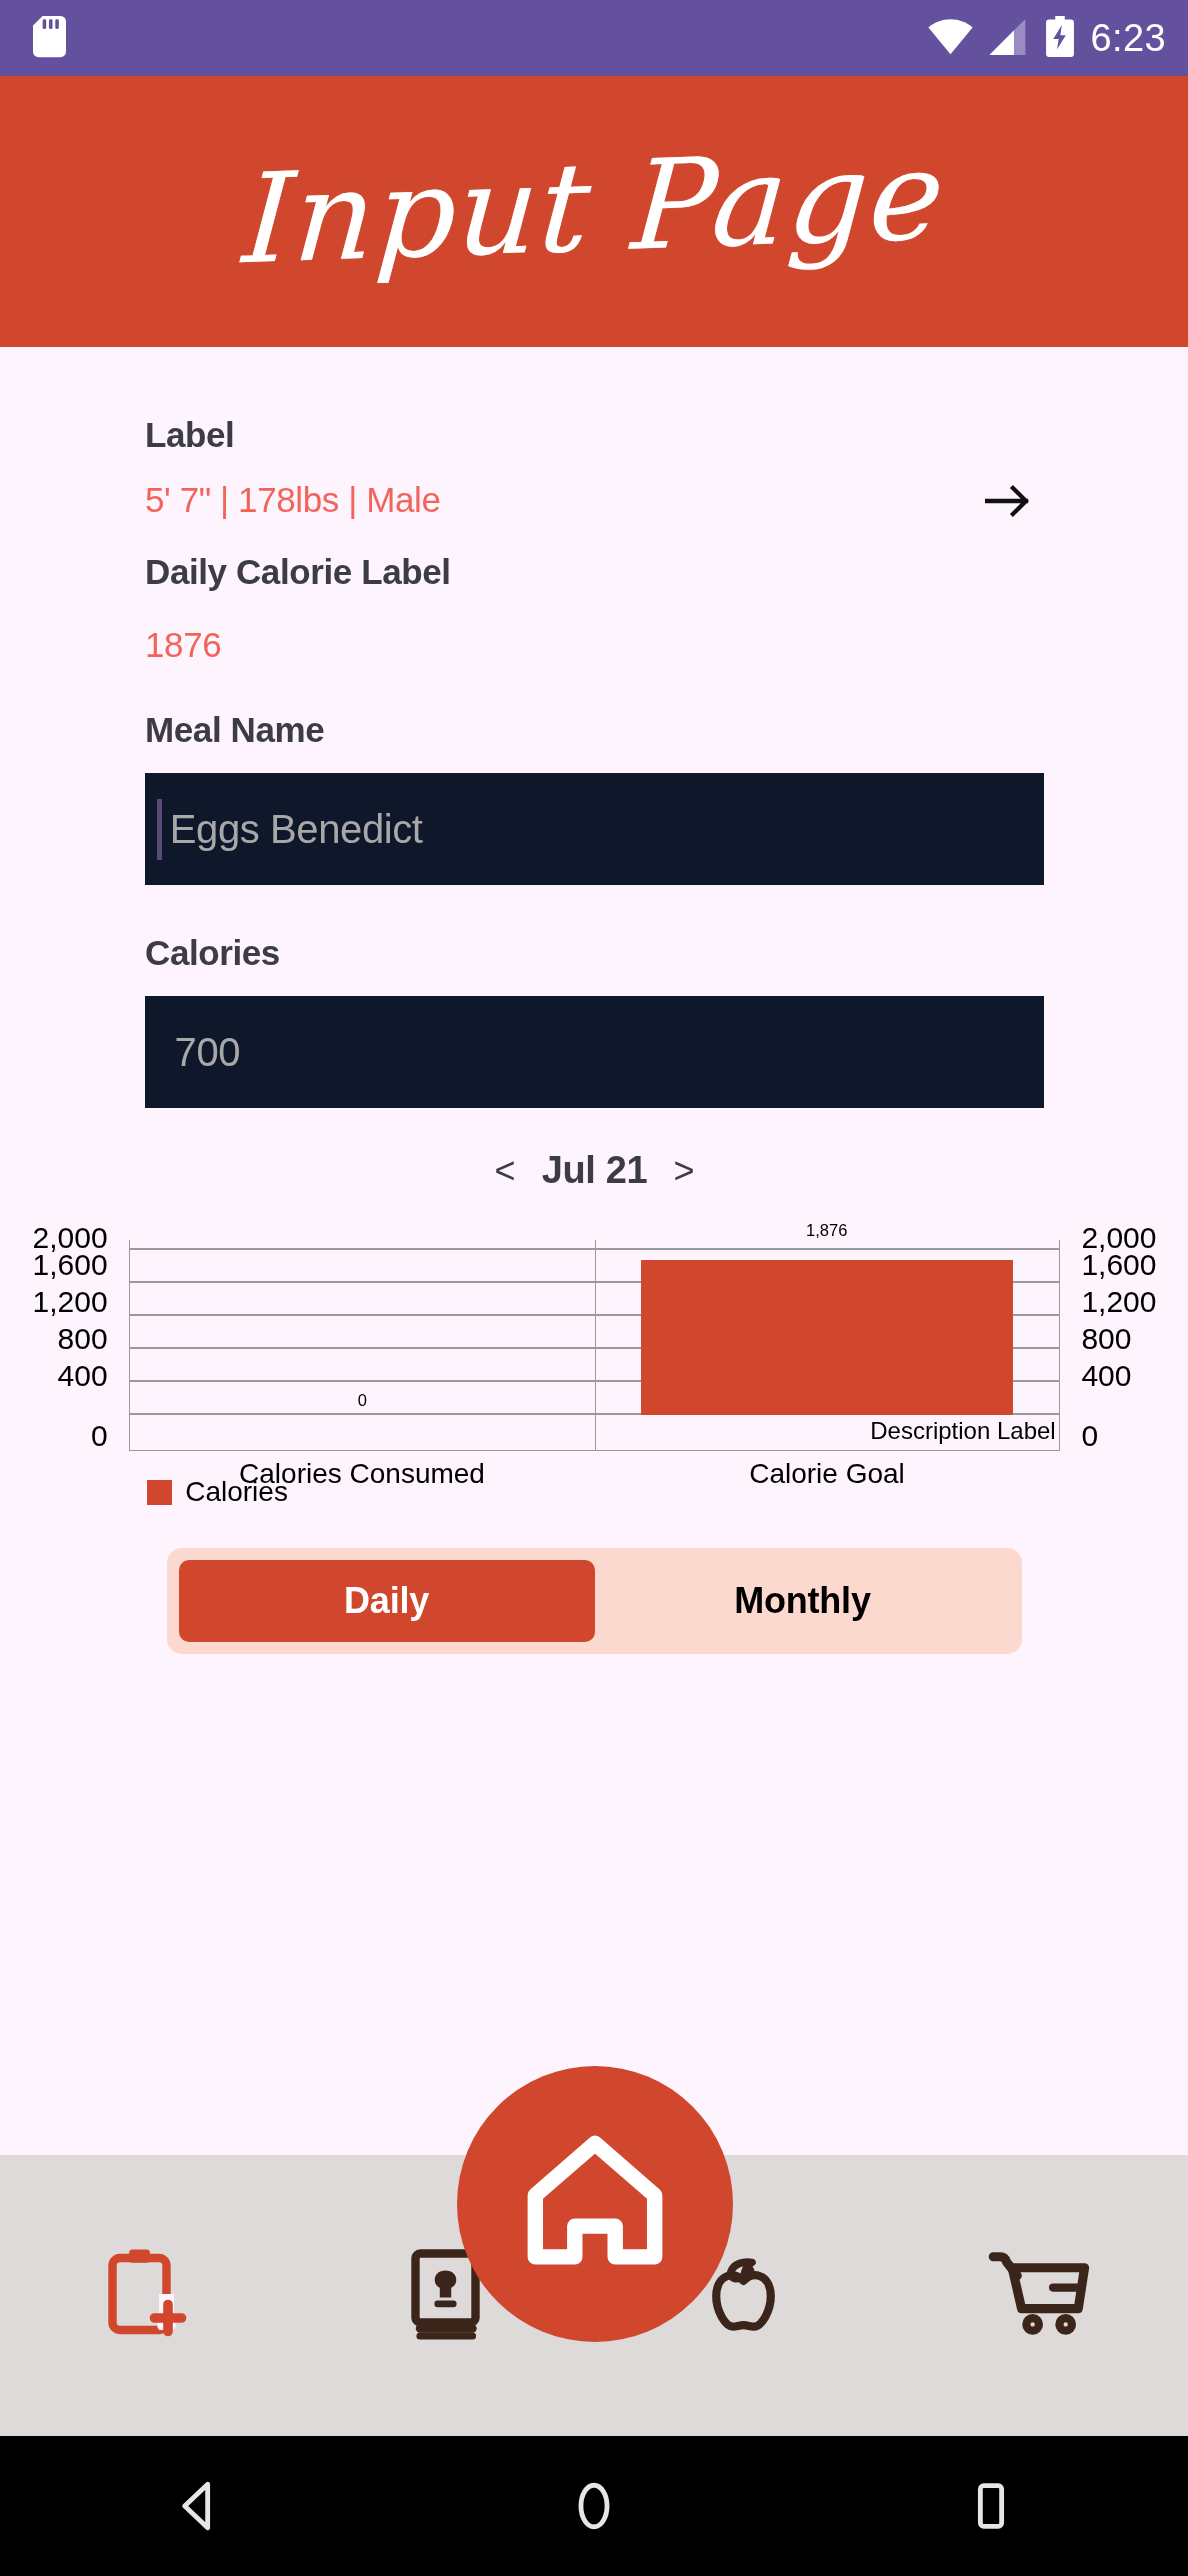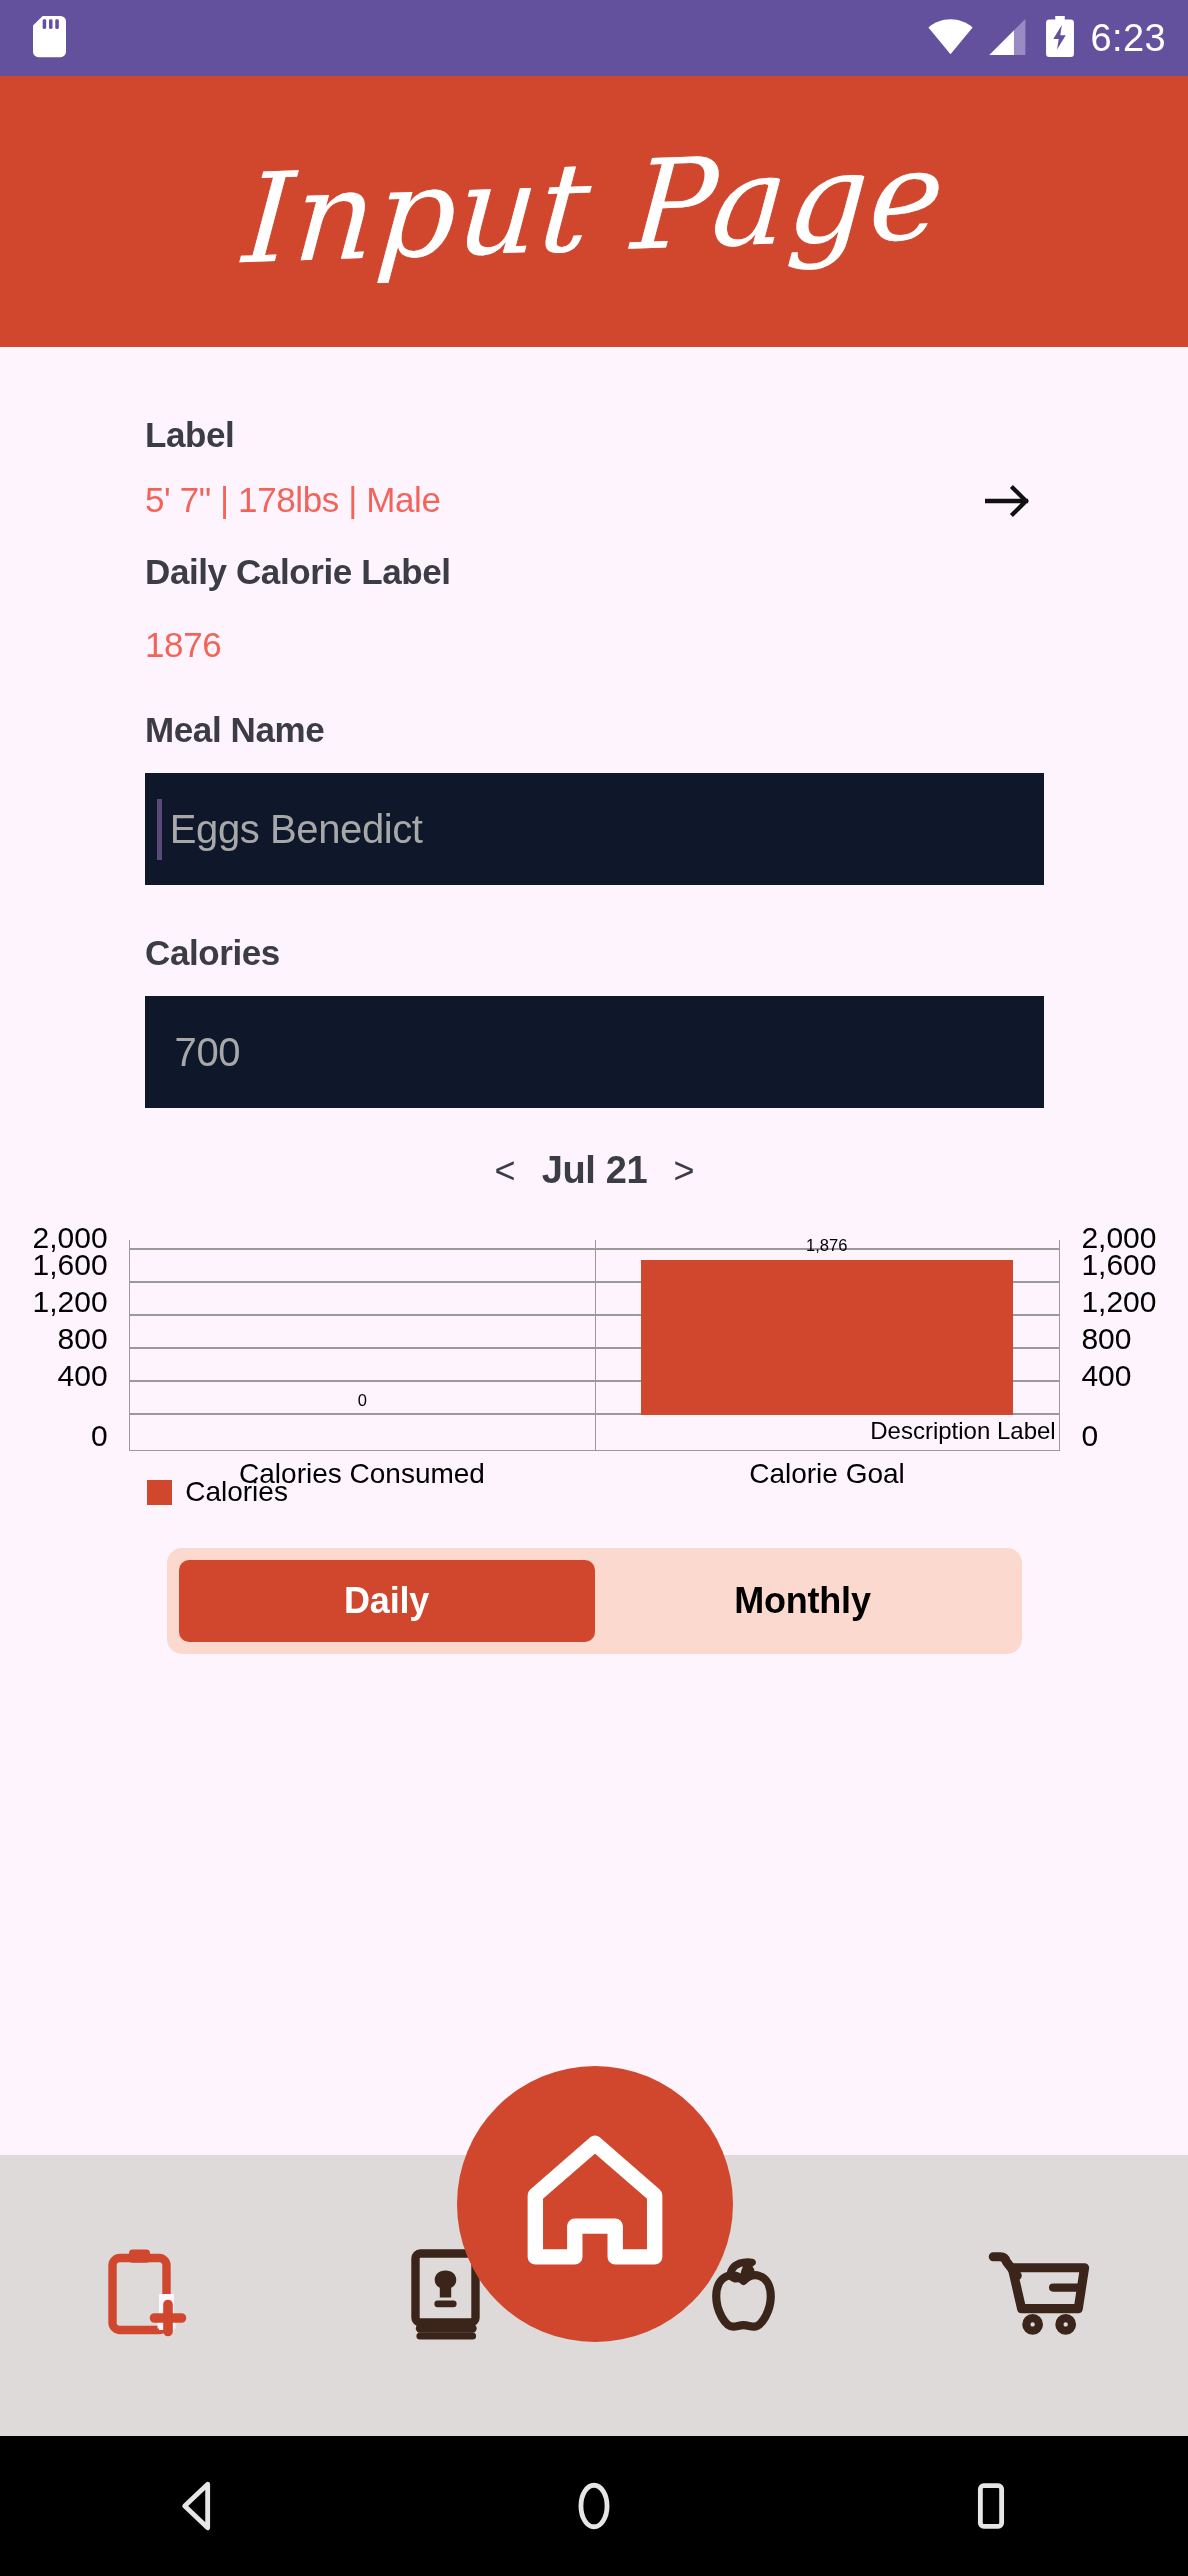--- a/index.html
+++ b/index.html
@@ -279,21 +279,21 @@
       <div id="vdivider"></div>
       <div id="desc-label">Description Label</div>
     <div class="gridline" style="bottom: 200px;"></div>
         <div class="gridline" style="bottom: 167px;"></div>
         <div class="gridline" style="bottom: 134px;"></div>
         <div class="gridline" style="bottom: 101px;"></div>
         <div class="gridline" style="bottom: 68px;"></div>
         <div class="gridline" style="bottom: 35px;"></div>
         <div class="bar-label" style="left: 25%; bottom: 40px;">0</div>
         <div class="bar" style="left: 55%; width: 40%; height: 155px;"></div>
-        <div class="bar-label" style="left: 75%; bottom: 195px;">1,876</div>
+        <div class="bar-label" style="left: 75%; bottom: 210px;">1,876</div>
       </div>
 
     <div class="axis-col" id="axis-right">
       <span>2,000</span>
       <span>1,600</span>
       <span>1,200</span>
       <span>800</span>
       <span>400</span>
       <span>0</span>
     </div>

